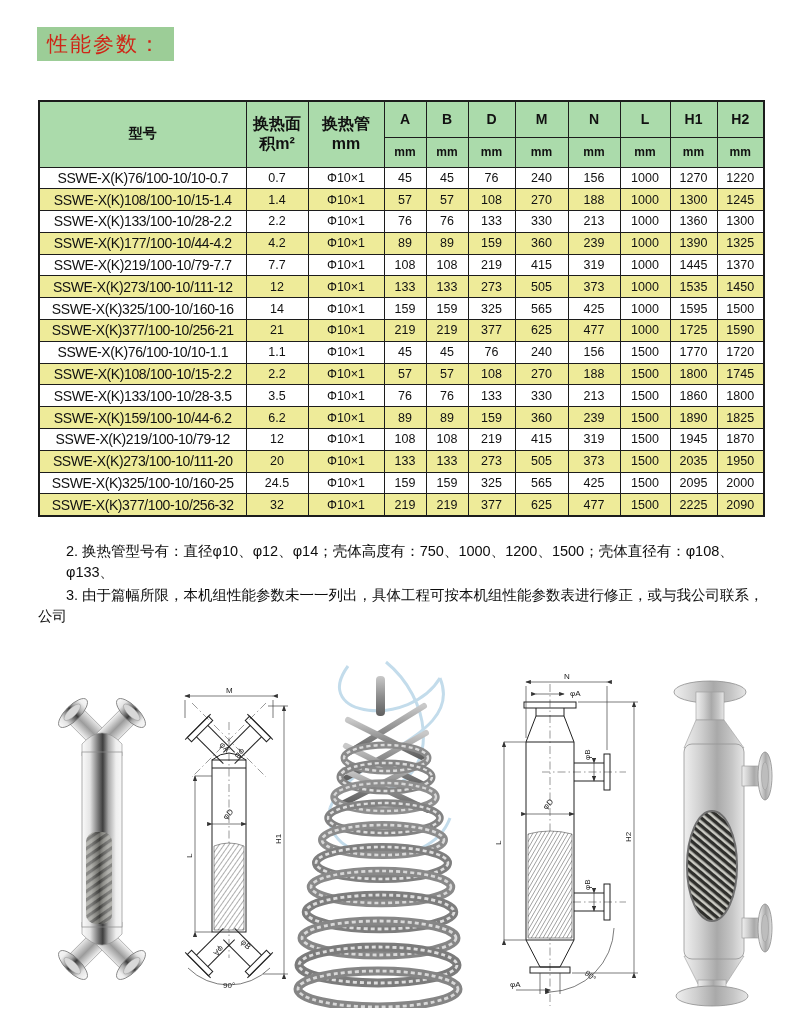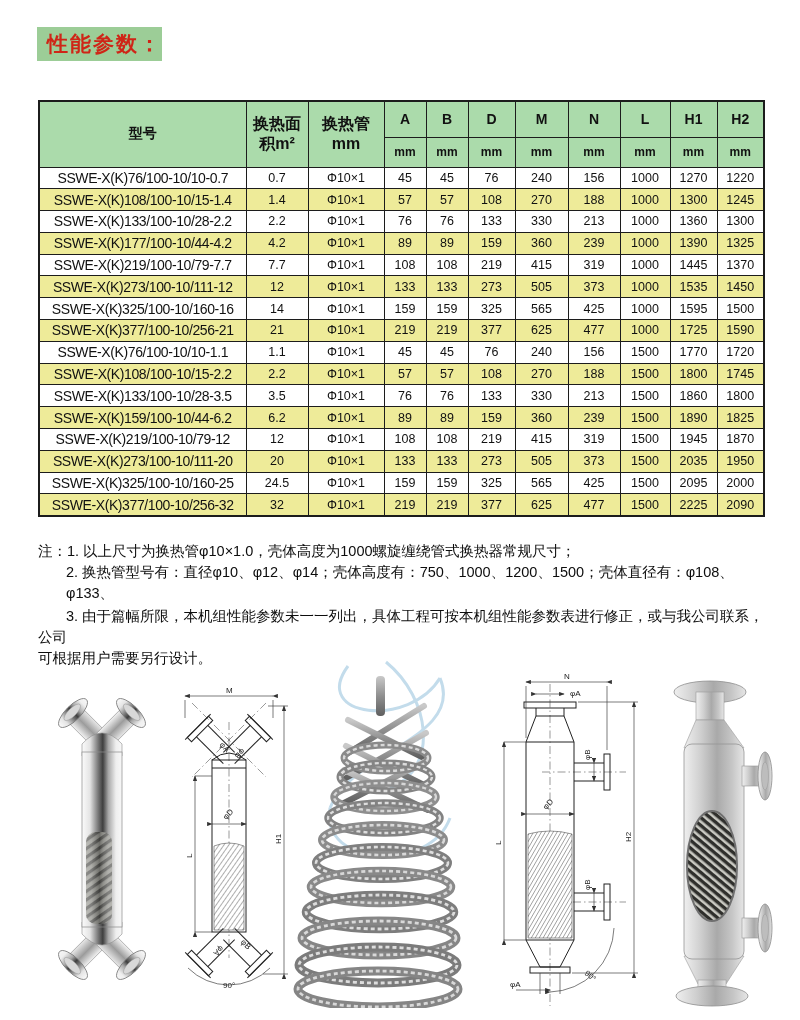--- a/index.html
+++ b/index.html
@@ -7,22 +7,22 @@
   body {
     position:relative; height:1020px; overflow:hidden;
     font-family:"Liberation Sans","DejaVu Sans",sans-serif; color:#111;
   }
 
   
   .page-title {
     position:absolute; left:37px; top:27px;
     background:var(--title-bg,#9ccd97);
     color:var(--title-text,#cf2517);
-    font-size:21px; font-weight:bold; letter-spacing:2px;
-    padding:4px 0 5px 10px; line-height:1.2;
+    font-size:21px; font-weight:normal; letter-spacing:2px;
+    padding:4px 12px 5px 10px; line-height:1.2;
   }
 
   
   .spec-table-wrap { position:absolute; left:38px; top:100px; width:725px; }
   table.spec {
     border-collapse:collapse; table-layout:fixed; width:725px;
     border:2px solid var(--border,#1c1c1c);
   }
   table.spec th, table.spec td {
     border:1px solid var(--border,#1c1c1c);
@@ -317,24 +317,22 @@
           <td>477</td>
           <td>1500</td>
           <td>2225</td>
           <td>2090</td>
         </tr>
       </tbody>
   </table>
 </div>
 
 <div class="notes">
-  <div class="n1">注：1. 以上尺寸为换热管φ10×1.0，壳体高度为1000螺旋缠绕管式换热器常规尺寸；</div>
   <div class="n2">2. 换热管型号有：直径φ10、φ12、φ14；壳体高度有：750、1000、1200、1500；壳体直径有：φ108、φ133、</div>
   <div class="n3">3. 由于篇幅所限，本机组性能参数未一一列出，具体工程可按本机组性能参数表进行修正，或与我公司联系，公司</div>
-  <div class="n3b">可根据用户需要另行设计。</div>
 </div>
 
 <div class="fig" id="fig-photo-left">
 <svg width="145" height="350" viewBox="0 0 145 350">
   <defs>
     <linearGradient id="chrome" x1="0" y1="0" x2="1" y2="0">
       <stop offset="0" stop-color="#fbfbfb"></stop>
           <stop offset="0.2" stop-color="#e4e4e4"></stop>
       <stop offset="0.42" stop-color="#6f6f6f"></stop>
           <stop offset="0.52" stop-color="#3f3f3f"></stop>

